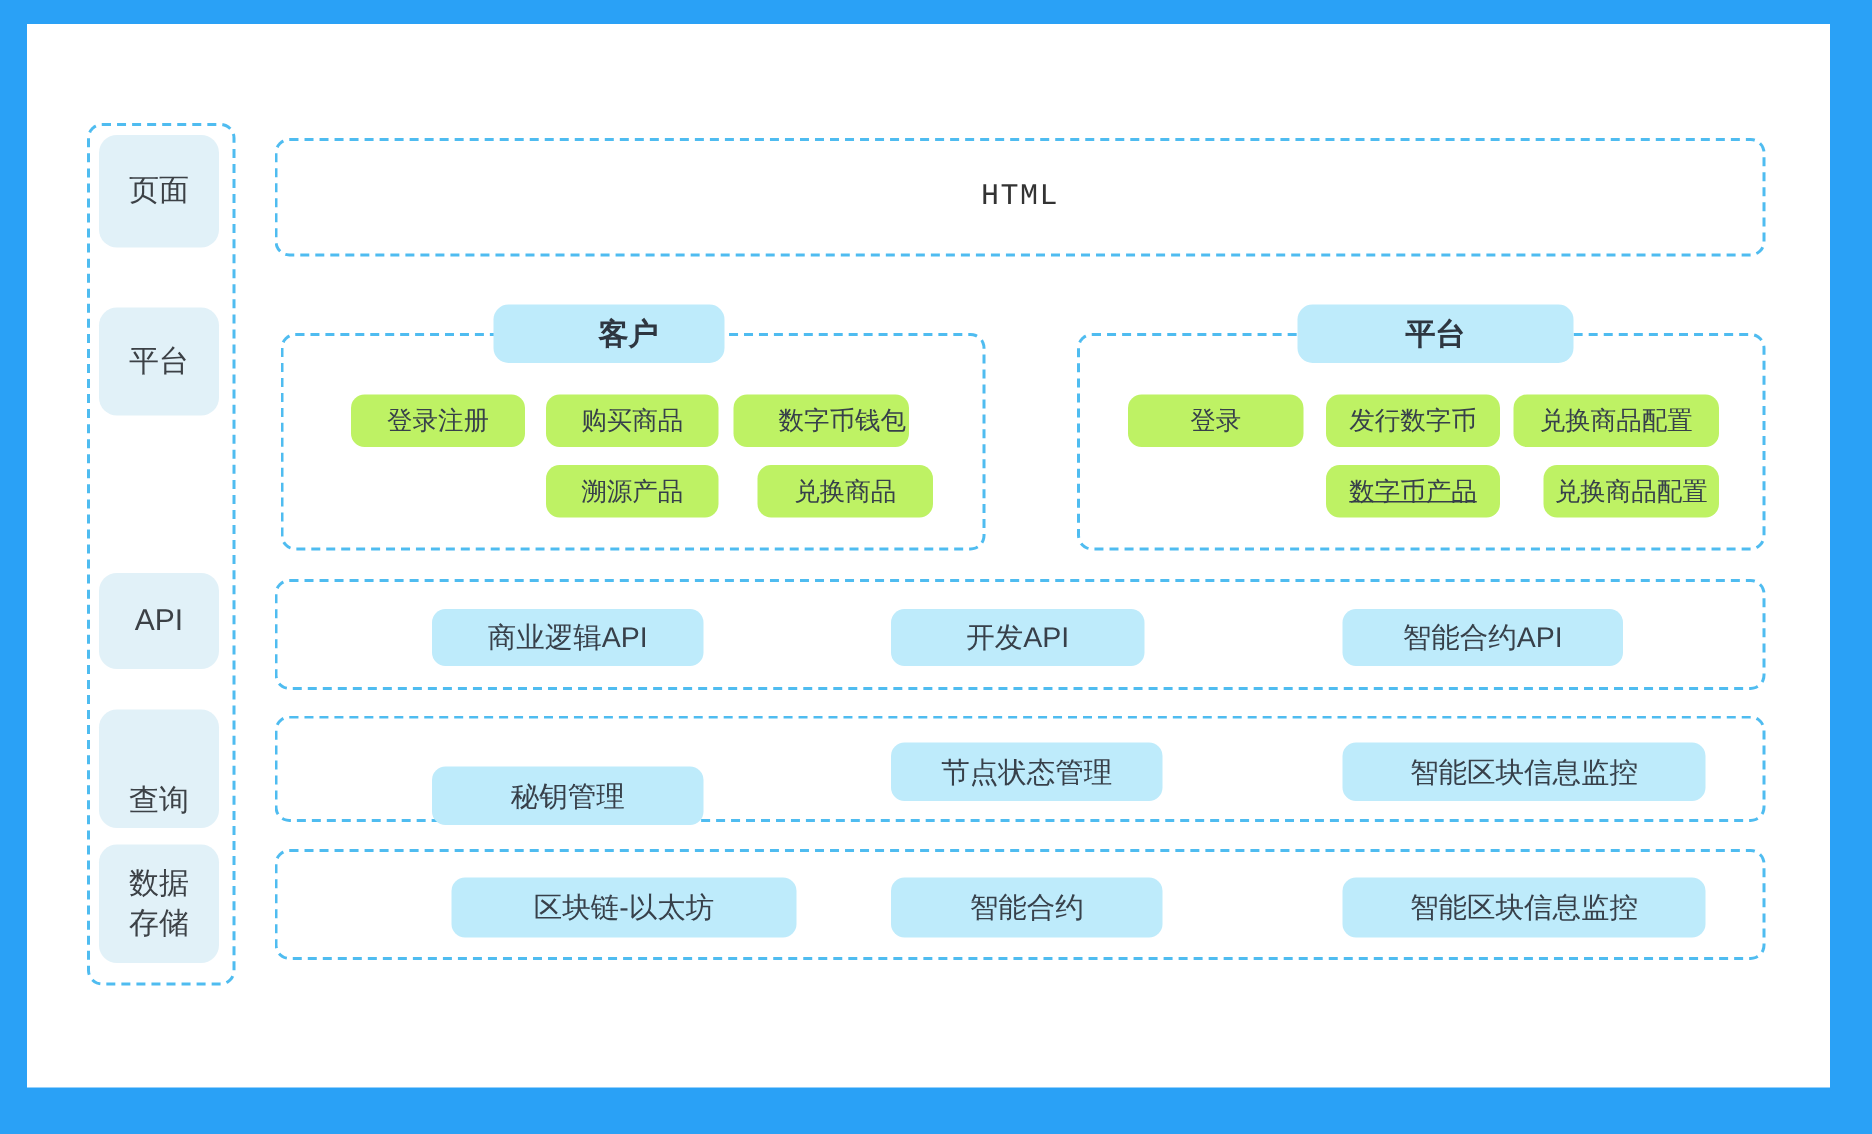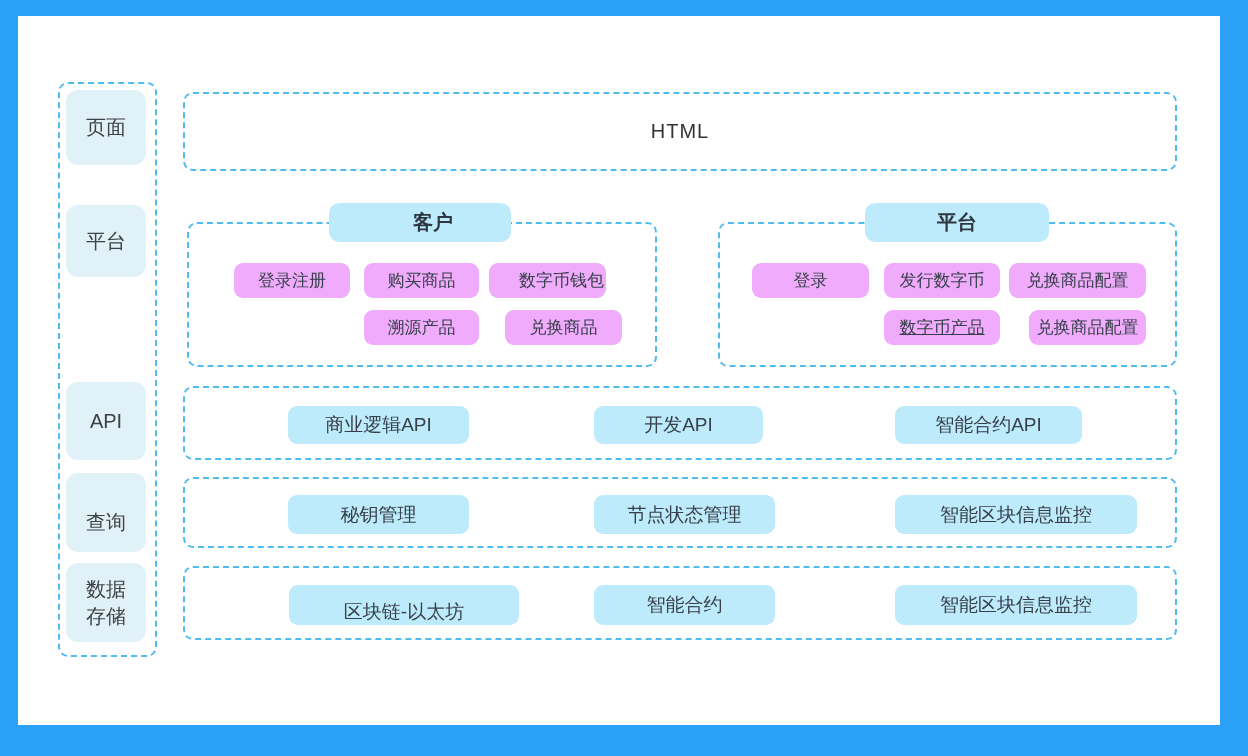--- a/index.html
+++ b/index.html
@@ -18,65 +18,65 @@
     border:2px dashed #4FBCF0;
     border-radius:10px;
     background:#ffffff;
     box-sizing:border-box;
   }
   .tile{
     position:absolute;left:48px;width:80px;
     background:#E1F1F8;border-radius:12px;
     display:flex;align-items:center;justify-content:center;text-align:center;
     font-size:20px;color:#3C4146;line-height:1.35;
-    box-sizing:border-box;padding:16px 14px;
+    box-sizing:border-box;padding:4px 14px;
   }
   .pill{
     position:absolute;
     background:#BEEBFB;border-radius:9px;
     display:flex;align-items:center;justify-content:center;
     font-size:19px;color:#37404A;
     box-sizing:border-box;white-space:nowrap;
   }
-  .pill.light{background:#f0abfc;font-size:17px;}
+  .pill.light{background:#bef264;font-size:17px;}
   .pill.header{font-weight:bold;font-size:20px;border-radius:10px;z-index:2;color:#2E3640;}
   .html-text{
     width:100%;height:100%;display:flex;align-items:center;justify-content:center;
-    font-size:20px;color:#333;letter-spacing:1px;
+    font-size:20px;color:#333;letter-spacing:1px;font-family:Liberation Mono, monospace;
   }
 </style>
 </head>
 <body>
 
 <div class="canvas">
 
   <div class="dash-box" style="left:40px;top:66px;width:99px;height:575px;"></div>
 
   <div class="tile" style="top:74px;height:75px;">
     <span>页面</span>
   </div>
   <div class="tile" style="top:189px;height:72px;">
     <span>平台</span>
   </div>
-  <div class="tile" style="top:366px;height:78px;">
+  <div class="tile" style="top:366px;height:64px;">
     <span>API</span>
   </div>
   <div class="tile" style="top:457px;height:79px;align-items:flex-end;">
     <span>查询</span>
   </div>
   <div class="tile" style="top:547px;height:79px;">
     <span>数据存储</span>
   </div>
 
   <div class="dash-box" style="left:165px;top:76px;width:994px;height:79px;">
     <div class="html-text">HTML</div>
   </div>
 
   <div class="dash-box" style="left:169px;top:206px;width:470px;height:145px;">
-    <div class="pill header" style="left:140px;top:-21px;width:182px;height:39px;padding-left:26px;">
+    <div class="pill header" style="left:140px;top:-21px;width:154px;height:39px;padding-left:26px;">
       <span>客户</span>
     </div>
     <div class="pill light" style="left:45px;top:39px;width:116px;height:35px;">
       <span>登录注册</span>
     </div>
     <div class="pill light" style="left:175px;top:39px;width:115px;height:35px;">
       <span>购买商品</span>
     </div>
     <div class="pill light" style="left:300px;top:39px;width:117px;height:35px;padding-left:28px;">
       <span>数字币钱包</span>
@@ -116,33 +116,33 @@
     </div>
     <div class="pill" style="left:409px;top:18px;width:169px;height:38px;">
       <span>开发API</span>
     </div>
     <div class="pill" style="left:710px;top:18px;width:187px;height:38px;">
       <span>智能合约API</span>
     </div>
   </div>
 
   <div class="dash-box" style="left:165px;top:461px;width:994px;height:71px;">
-    <div class="pill" style="left:103px;top:16px;width:181px;height:39px;">
+    <div class="pill" style="left:103px;top:32px;width:181px;height:39px;">
       <span>秘钥管理</span>
     </div>
     <div class="pill" style="left:409px;top:16px;width:181px;height:39px;">
       <span>节点状态管理</span>
     </div>
     <div class="pill" style="left:710px;top:16px;width:242px;height:39px;">
       <span>智能区块信息监控</span>
     </div>
   </div>
 
   <div class="dash-box" style="left:165px;top:550px;width:994px;height:74px;">
-    <div class="pill" style="left:104px;top:17px;width:230px;height:40px;align-items:flex-end;">
+    <div class="pill" style="left:116px;top:17px;width:230px;height:40px;">
       <span>区块链-以太坊</span>
     </div>
     <div class="pill" style="left:409px;top:17px;width:181px;height:40px;">
       <span>智能合约</span>
     </div>
     <div class="pill" style="left:710px;top:17px;width:242px;height:40px;">
       <span>智能区块信息监控</span>
     </div>
   </div>
 

